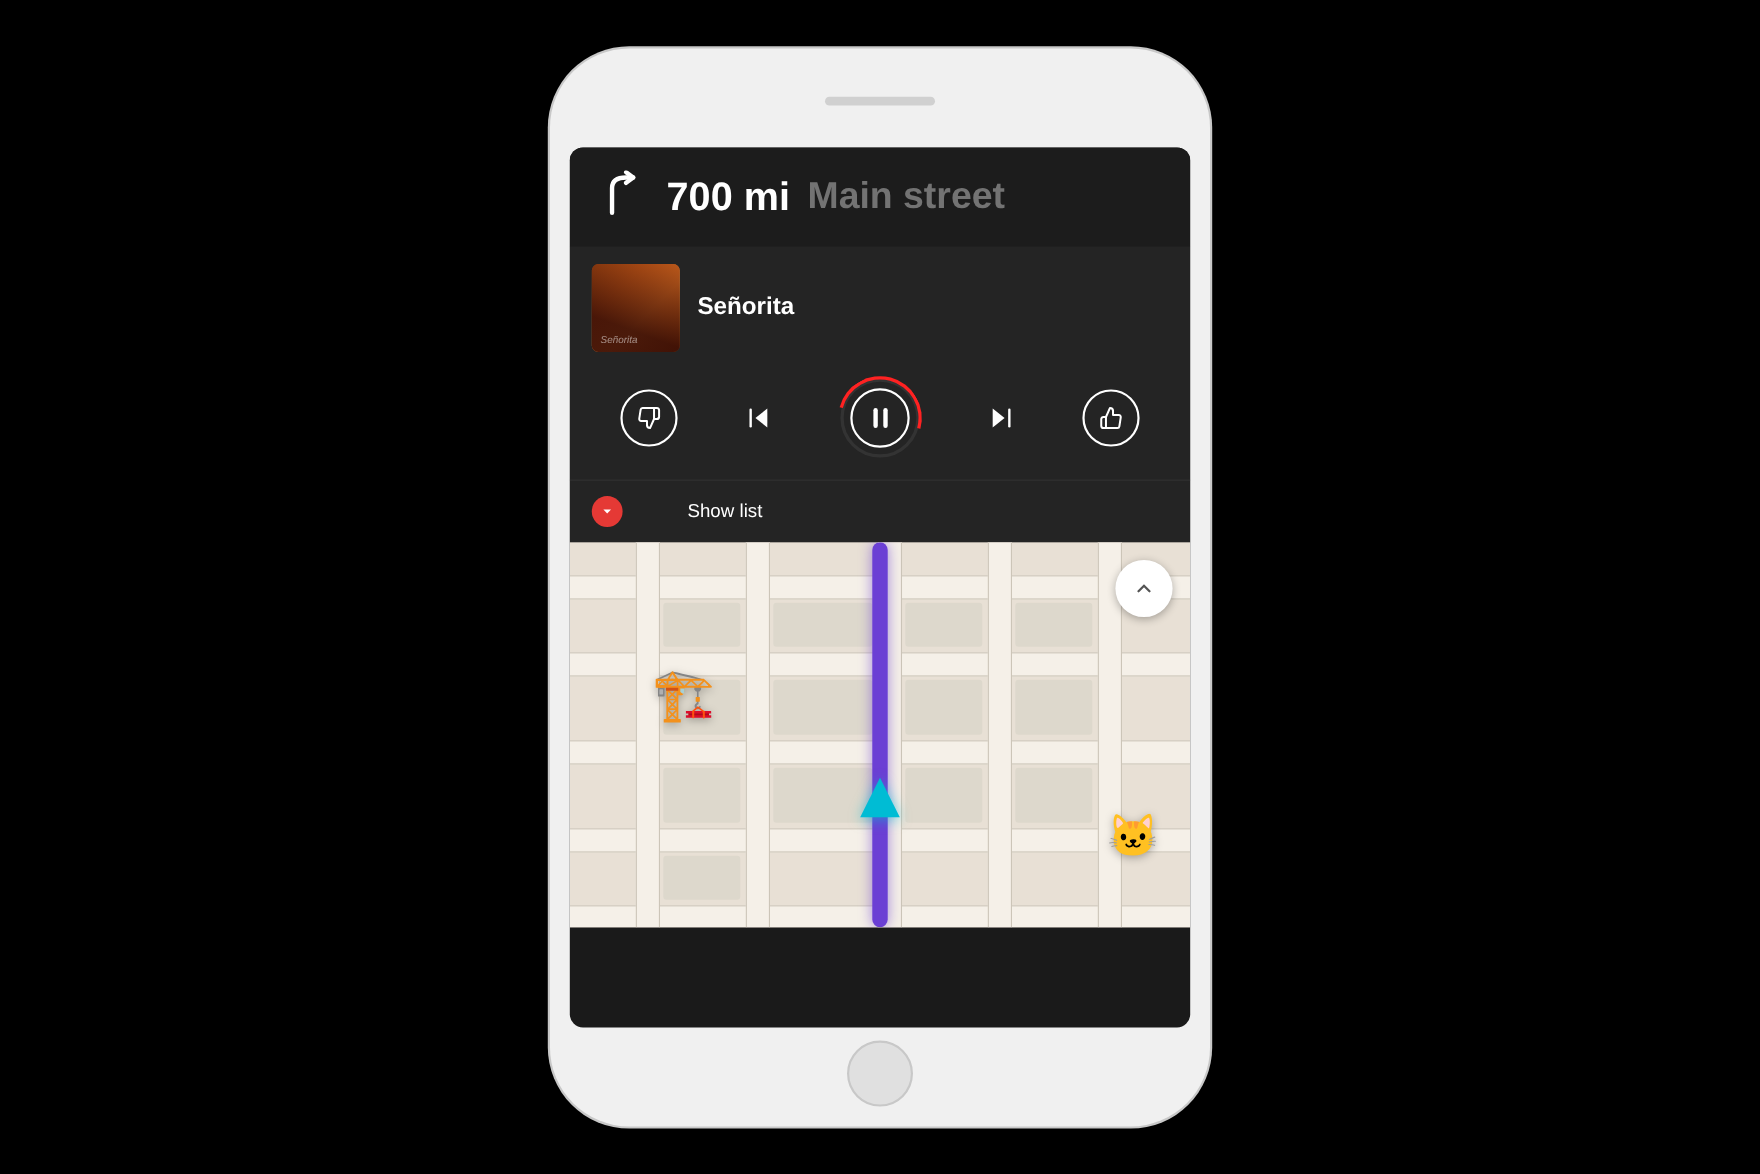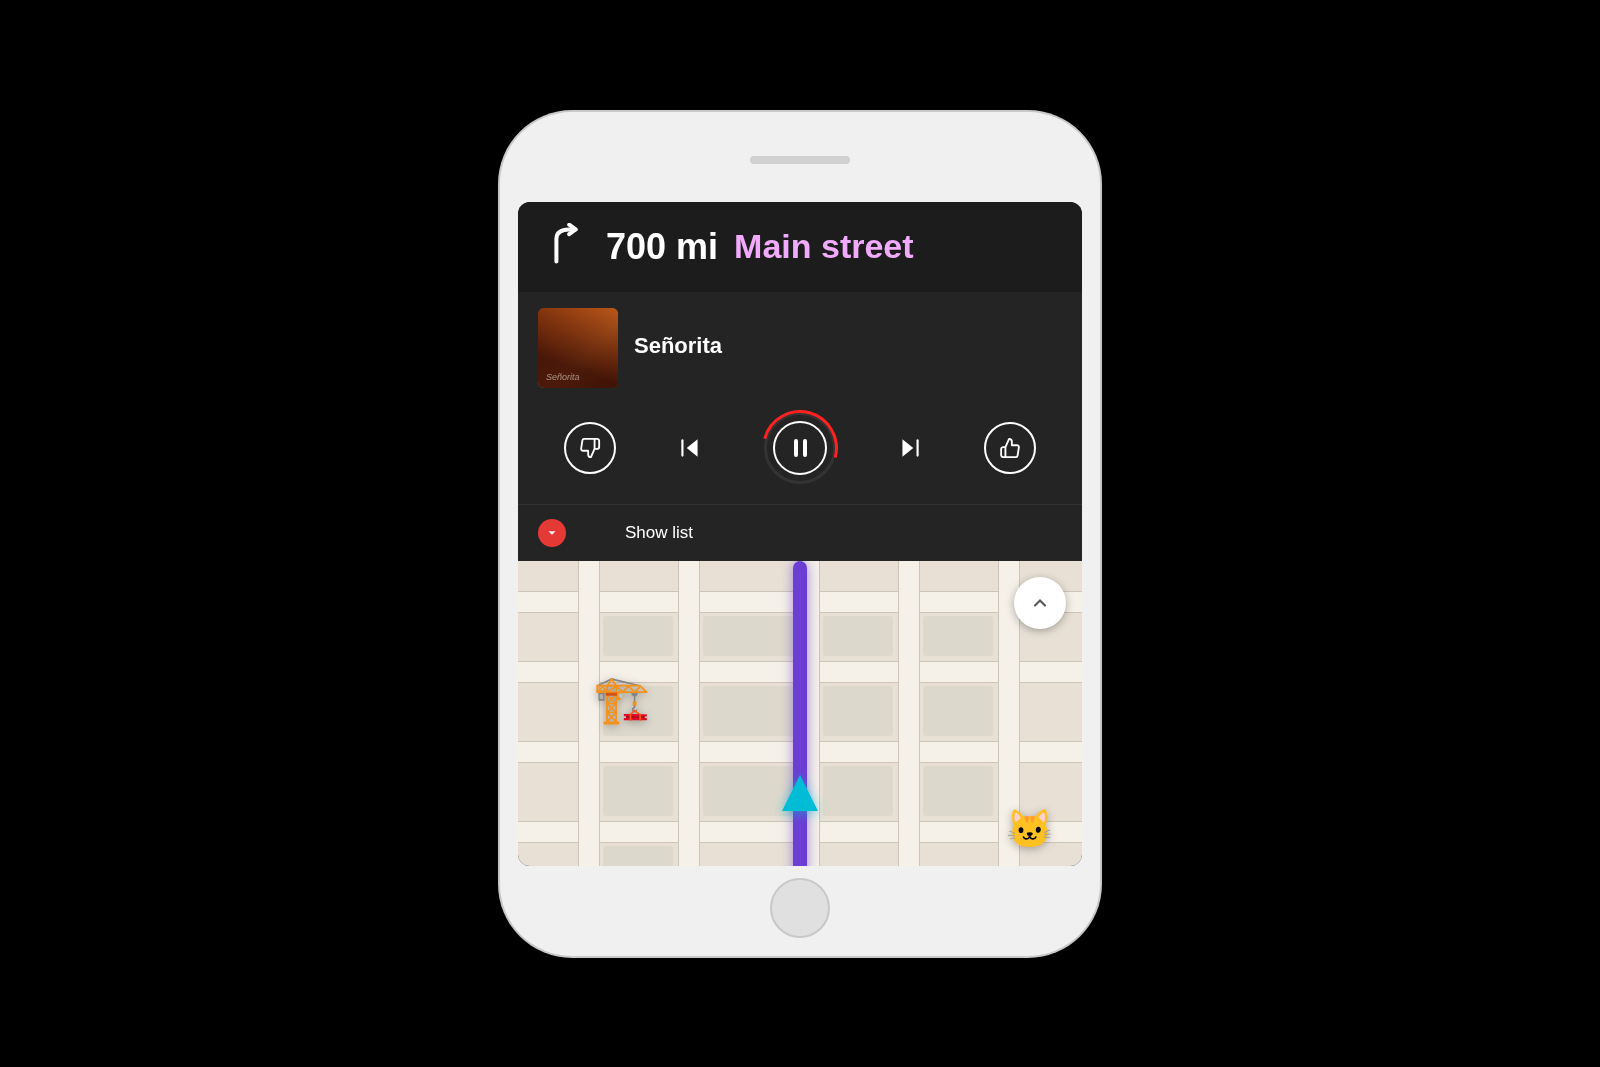--- a/index.html
+++ b/index.html
@@ -10,21 +10,21 @@
       align-items: center;
       justify-content: center;
       width: 1600px;
       height: 1067px;
       font-family: -apple-system, BlinkMacSystemFont, 'Helvetica Neue', Arial, sans-serif;
     }
 
     .phone-wrapper {
       position: relative;
       width: 600px;
-      height: 844px;
+      height: 980px;
     }
 
     .phone-shell {
       position: absolute;
       inset: 0;
       background: #f0f0f0;
       border-radius: 72px;
       box-shadow:
         0 0 0 2px #c8c8c8,
         0 30px 80px rgba(0,0,0,0.8);
@@ -85,21 +85,21 @@
     .nav-distance {
       font-size: 36px;
       font-weight: 600;
       color: #ffffff;
       white-space: nowrap;
     }
 
     .nav-street {
       font-size: 34px;
       font-weight: 600;
-      color: #f0abfc;
+      color: #737373;
       white-space: nowrap;
     }
 
     
     .music-panel {
       background: #242424;
       padding: 0;
     }
 
     .music-top-bar {

